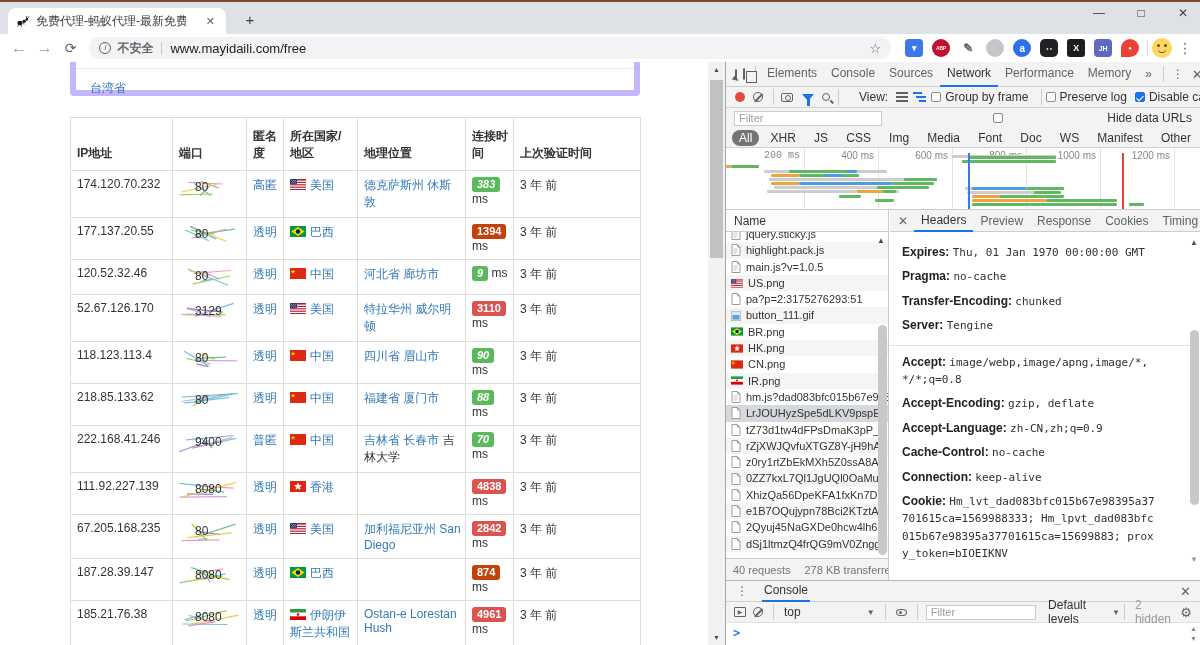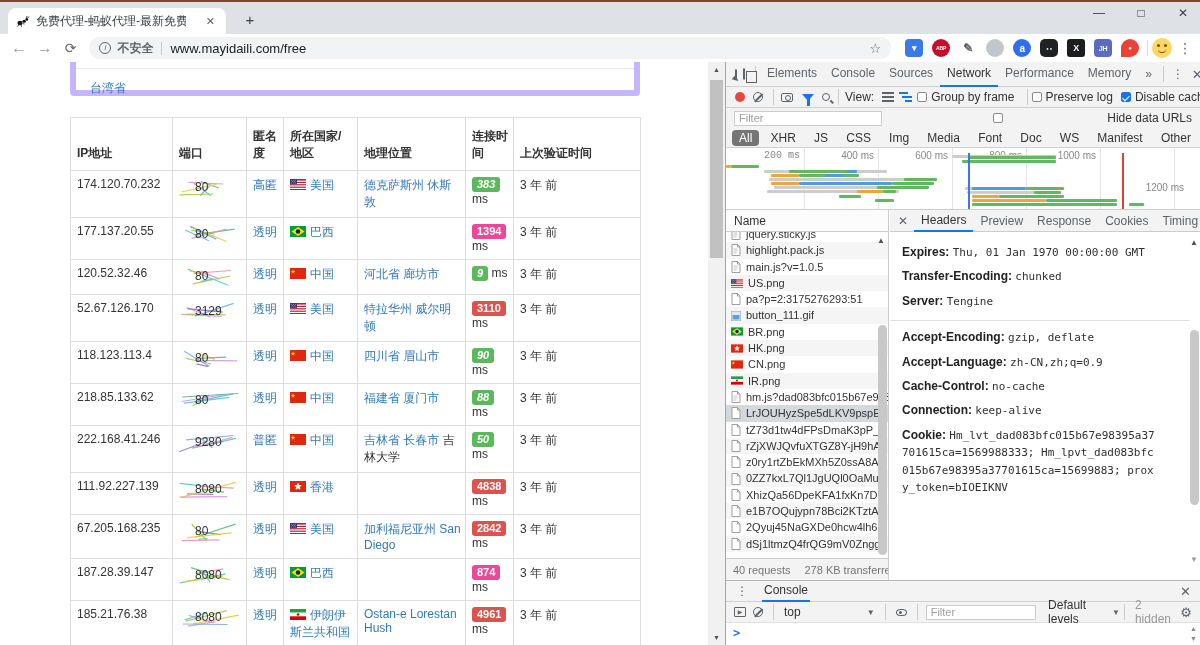--- a/index.html
+++ b/index.html
@@ -56,21 +56,21 @@
   table.proxy { position:absolute; left:70px; top:55px; width:570px; border-collapse:collapse; table-layout:fixed; }
   table.proxy th, table.proxy td { border:1px solid #ddd; padding:6px 4px 6px 6px; vertical-align:top;
     font-size:12px; color:#333; text-align:left; word-wrap:break-word; }
   table.proxy th { vertical-align:bottom; font-weight:bold; padding-top:10px; padding-bottom:8px; }
   a.plink { color:#337ab7; text-decoration:none; }
   .portcell { position:relative; height:22px;text-align:right; }
   .portnum { position:absolute; left:16px; top:3px; color:#333; }
   .portsvg { position:absolute; left:0; top:0; }
   .flag { display:inline-block; vertical-align:-1px; margin-right:4px; }
   .badge { display:inline-block; padding:1px 5px; border-radius:3px; color:#fff; font-size:11px; font-weight:bold; line-height:13px; }
-  .b-g { background:#5cb85c;font-style:italic; } .b-o { background:#ec4899; } .b-r { background:#d9534f; }
+  .b-g { background:#5cb85c;font-style:italic; } .b-o { background:#c2410c; } .b-r { background:#d9534f; }
 
   
   .pg-scroll { position:absolute; left:708px; top:0; width:17px; height:583px; background:#f1f1f1; }
   .pg-arrow { position:absolute; left:0; width:17px; height:15px; color:#505050; font-size:7px; text-align:center; line-height:15px; }
   .pg-thumb { position:absolute; left:2px; width:13px; border-radius:0px; background:#c1c1c1; }
 
   
   .devtools { position:absolute; left:725px; top:0; width:475px; height:583px; background:#f3f3f3;
     border-left:1px solid #a5a5a5; font-size:12px; color:#333; }
   .dt-row { position:absolute; left:0; width:474px; display:flex; align-items:center;justify-content:space-between; }
@@ -104,21 +104,21 @@
   .cb.on { background:#1a73e8; border-color:#1a73e8; }
   .cb.on::after { content:""; position:absolute; left:2.5px; top:0.5px; width:3px; height:6px;
     border:solid #fff; border-width:0 1.5px 1.5px 0; transform:rotate(45deg); }
   .lbl { margin-right:8px; white-space:nowrap; }
 
   .dt-filterrow { top:46px; height:20px; background:#f3f3f3; }
   .flt-input { width:148px; height:15px; background:#fff; border:1px solid #ccc; margin:0 10px 0 8px;
     font-size:11px; color:#9e9e9e; line-height:13px; padding-left:4px; }
   .dt-typerow { top:66px; height:20px; background:#f3f3f3; border-bottom:1px solid #d0d0d0; }
   .pill { padding:1px 7px; border-radius:4px; margin-right:2px; color:#333; white-space:nowrap; }
-  .pill.sel { background:#757575; color:#fff; }
+  .pill.sel { background:#757575; color:#fff;border-radius:8px; }
 
   .overview { position:absolute; top:86px; left:0; width:474px; height:62px; background:#fff;
     border-bottom:1px solid #ccc; overflow:hidden; }
   .ov-grid { position:absolute; top:0; bottom:0; width:1px; background:#e4e4e4; }
   .ov-tick { position:absolute; top:2px; width:54px; text-align:right; font-size:10px; color:#888; }
   .ov-bar { position:absolute; height:3px; border-radius:1px; }
   .ov-line { position:absolute; top:5px; height:56px; width:1.5px; }
 
   .dt-main { position:absolute; top:148px; left:0; width:474px; height:370px; background:#fff; }
   .req-pane { position:absolute; left:0; top:0; width:163px; height:370px; border-right:1px solid #ccc; overflow:hidden; }
@@ -447,30 +447,30 @@
               <td>
                 <div class="portcell">
                   <svg class="portsvg" width="62" height="22">
                     <line x1="7.2" y1="7.9" x2="54.7" y2="3.5" stroke="#6fa8e8" stroke-width="1.2" opacity="0.85"></line>
                     <line x1="23.7" y1="13.3" x2="44.3" y2="9.6" stroke="#cf8fe0" stroke-width="1.2" opacity="0.85"></line>
                     <line x1="0.1" y1="19.8" x2="29.4" y2="8.8" stroke="#8b6fd8" stroke-width="1.2" opacity="0.85"></line>
                     <line x1="22.4" y1="7.0" x2="33.4" y2="15.8" stroke="#4cb87a" stroke-width="1.2" opacity="0.85"></line>
                     <line x1="12.9" y1="16.2" x2="57.0" y2="6.3" stroke="#45c8c8" stroke-width="1.2" opacity="0.85"></line>
                     <line x1="15.7" y1="15.7" x2="53.5" y2="5.3" stroke="#f08ab4" stroke-width="1.2" opacity="0.85"></line>
                   </svg>
-                  <span class="portnum">9280</span>
+                  <span class="portnum">9400</span>
                 </div>
               </td>
               <td><a class="plink">普匿</a></td>
               <td><span class="flag"><svg width="16" height="11" viewBox="0 0 16 11">
                     <rect width="16" height="11" fill="#de2910"></rect>
                     <polygon points="3,1.2 3.6,2.9 5.4,2.9 3.9,4 4.5,5.7 3,4.6 1.5,5.7 2.1,4 0.6,2.9 2.4,2.9" fill="#ffde00"></polygon>
                   </svg></span><a class="plink">中国</a></td>
               <td><a class="plink">吉林省 长春市</a> <span>吉林大学</span></td>
-              <td><span class="badge b-g">50</span> ms</td>
+              <td><span class="badge b-g">70</span> ms</td>
               <td>3 年 前</td>
             </tr>
             <tr>
               <td>111.92.227.139</td>
               <td>
                 <div class="portcell">
                   <svg class="portsvg" width="62" height="22">
                     <line x1="0.8" y1="18.2" x2="48.1" y2="17.6" stroke="#cf8fe0" stroke-width="1.2" opacity="0.85"></line>
                     <line x1="8.0" y1="14.8" x2="34.4" y2="15.3" stroke="#8b6fd8" stroke-width="1.2" opacity="0.85"></line>
                     <line x1="21.7" y1="10.0" x2="45.0" y2="13.2" stroke="#4cb87a" stroke-width="1.2" opacity="0.85"></line>
@@ -619,21 +619,21 @@
       </div>
 
       <div class="dt-row dt-nettb">
         <span class="rec-dot"></span>
         <span class="ic-ban"></span>
         <span class="vdiv"></span>
         <span class="ic-cam"></span>
         <span class="ic-funnel"></span>
         <span class="ic-search"></span>
         <span class="vdiv"></span>
-        <span class="lbl" style="margin:0 3px 0 2px">View:</span>
+        <span class="lbl" style="margin:0 3px 0 16px">View:</span>
         <span class="ic-list">
             <i></i>
             <i></i>
             <i></i>
           </span>
         <span class="ic-wf">
           <i style="left:0;top:0;width:9px"></i>
             <i style="left:3px;top:4px;width:10px"></i>
             <i style="left:6px;top:8px;width:7px"></i>
         </span>
@@ -672,21 +672,21 @@
           <div class="ov-tick" style="left: 20px; font-family: Liberation Mono, monospace;">200 ms</div>
           <div class="ov-grid" style="left: 152px;"></div>
           <div class="ov-tick" style="left: 94px;">400 ms</div>
           <div class="ov-grid" style="left: 226px;"></div>
           <div class="ov-tick" style="left: 168px;">600 ms</div>
           <div class="ov-grid" style="left: 300px;"></div>
           <div class="ov-tick" style="left: 242px;">800 ms</div>
           <div class="ov-grid" style="left: 374px;"></div>
           <div class="ov-tick" style="left: 316px;">1000 ms</div>
           <div class="ov-grid" style="left: 448px;"></div>
-          <div class="ov-tick" style="left: 404px; margin-top: 32px;">1200 ms</div>
+          <div class="ov-tick" style="left: 390px;">1200 ms</div>
           <div class="ov-bar" style="left: 0px; top: 17px; width: 5px; background: rgb(239, 164, 61);"></div>
           <div class="ov-bar" style="left: 5px; top: 17px; width: 28px; background: rgb(97, 184, 96);"></div>
           <div class="ov-bar" style="left: 38px; top: 22px; width: 123px; background: rgb(205, 205, 205);"></div>
           <div class="ov-bar" style="left: 63px; top: 22px; width: 66px; background: rgb(97, 184, 96);"></div>
           <div class="ov-bar" style="left: 121px; top: 22px; width: 10px; background: rgb(79, 155, 223);"></div>
           <div class="ov-bar" style="left: 45px; top: 26px; width: 28px; background: rgb(239, 164, 61);"></div>
           <div class="ov-bar" style="left: 73px; top: 26px; width: 60px; background: rgb(97, 184, 96);"></div>
           <div class="ov-bar" style="left: 99px; top: 26px; width: 18px; background: rgb(79, 155, 223);"></div>
           <div class="ov-bar" style="left: 43px; top: 30px; width: 168px; background: rgb(205, 205, 205);"></div>
           <div class="ov-bar" style="left: 178px; top: 30px; width: 33px; background: rgb(97, 184, 96);"></div>
@@ -944,23 +944,25 @@
           <div class="hdr-tabs" id="hdrtabs">
               <span class="hdr-x">✕</span>
               <span class="hdr-tab sel">Headers</span>
               <span class="hdr-tab">Preview</span>
               <span class="hdr-tab">Response</span>
               <span class="hdr-tab">Cookies</span>
               <span class="hdr-tab">Timing</span>
             </div>
           <div class="hdr-body" id="hdrbody">
               <div class="hline"><span class="hname">Expires:</span> <span class="hval">Thu, 01 Jan 1970 00:00:00 GMT</span></div>
+              <div class="hline"><span class="hname">Pragma:</span> <span class="hval">no-cache</span></div>
               <div class="hline"><span class="hname">Transfer-Encoding:</span> <span class="hval">chunked</span></div>
               <div class="hline"><span class="hname">Server:</span> <span class="hval">Tengine</span></div>
               <div class="hsep"></div>
+              <div class="hline"><span class="hname">Accept:</span> <span class="hval">image/webp,image/apng,image/*,*/*;q=0.8</span></div>
               <div class="hline"><span class="hname">Accept-Encoding:</span> <span class="hval">gzip, deflate</span></div>
               <div class="hline"><span class="hname">Accept-Language:</span> <span class="hval">zh-CN,zh;q=0.9</span></div>
               <div class="hline"><span class="hname">Cache-Control:</span> <span class="hval">no-cache</span></div>
               <div class="hline"><span class="hname">Connection:</span> <span class="hval">keep-alive</span></div>
               <div class="hline"><span class="hname">Cookie:</span> <span class="hval">Hm_lvt_dad083bfc015b67e98395a37701615ca=1569988333; Hm_lpvt_dad083bfc015b67e98395a37701615ca=15699883; proxy_token=bIOEIKNV</span></div>
             </div>
           <div class="hdr-scroll-up">▲</div>
           <div class="hdr-thumb"></div>
           <div class="hdr-scroll-dn">▼</div>
         </div>

